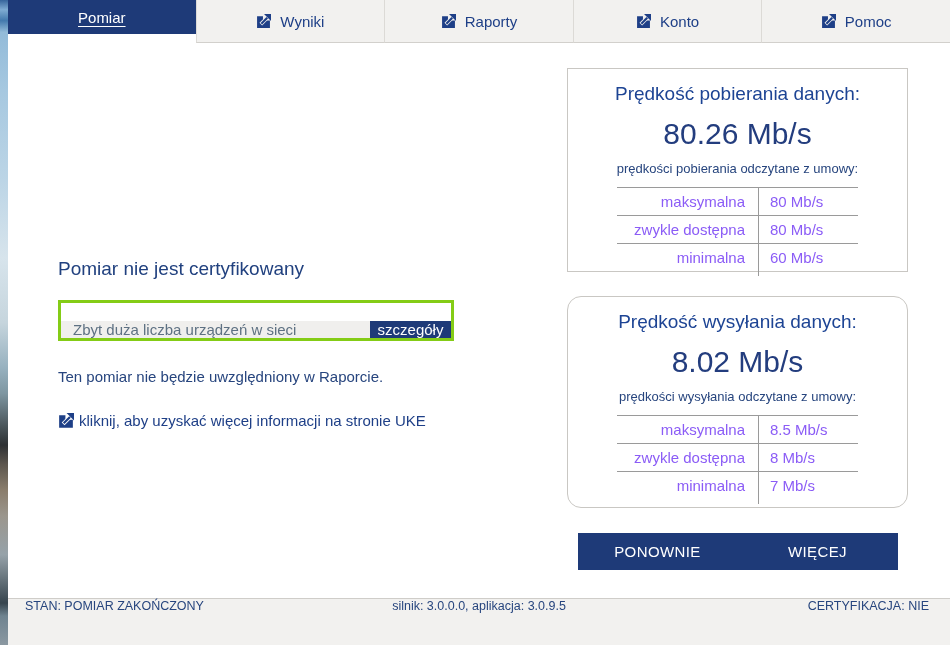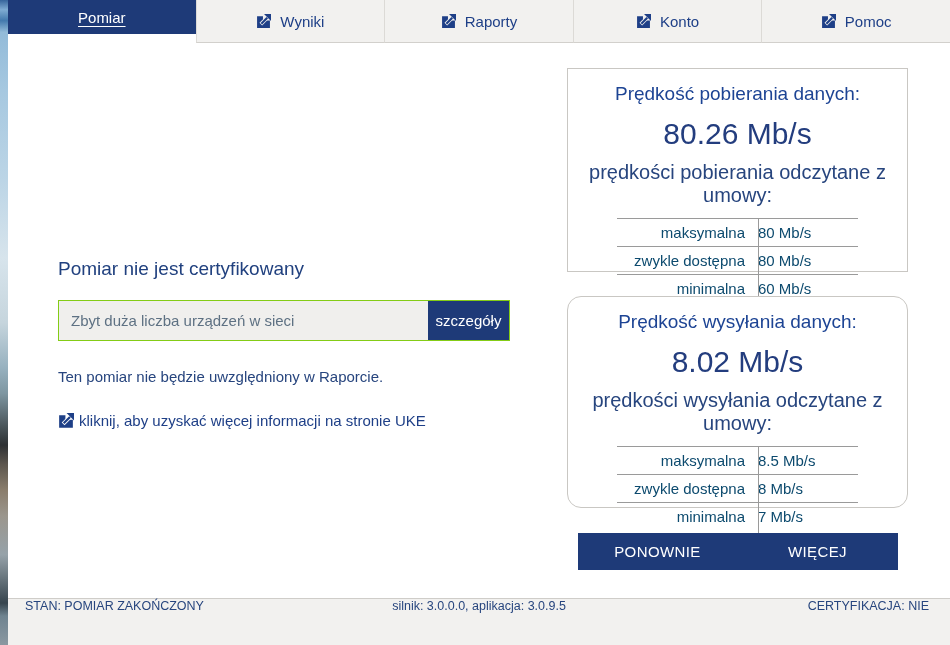--- a/index.html
+++ b/index.html
@@ -37,22 +37,22 @@
   .ext-svg { display:block; }
   .ext-svg .casing { stroke:#f2f1ef; stroke-width:3.5; }
   .on-white .ext-svg .casing { stroke:#ffffff; }
 
   
   .main { position:absolute; left:0; top:43px; width:942px; height:555px; background:#fff; }
 
   .heading { position:absolute; left:50px; top:215px; font-size:19px; color:#21417f; }
 
   .alert {
-    position:absolute; left:50px; top:257px; width:452px; height:41px;
-    border:1px solid #84cc16; display:flex;
+    position:absolute; left:50px; top:257px; width:396px; height:41px;
+    border:3px solid #84cc16; display:flex;align-items:flex-end;
   }
   .alert-text {
     flex:1; background:#f0efed; display:flex; align-items:center;
     padding:0 12px; color:#5e7183; font-size:15px;
   }
   .alert-btn {
     width:81px; background:#1e3a78; color:#fff; border:none;
     font-size:15px; font-family:inherit; cursor:pointer;
   }
 
@@ -65,25 +65,25 @@
 
   
   .panel {
     position:absolute; left:559px; width:341px; background:#fff;
     border:1px solid #c9c7c3; text-align:center;
   }
   .panel.download { top:25px; height:204px; }
   .panel.upload   { top:253px; height:212px;border-radius:14px; }
   .panel-title { margin-top:14px; font-size:19px; color:#1d4494; }
   .panel-value { margin-top:12px; font-size:30px; color:#233d7e; }
-  .panel-sub   { margin-top:10px; font-size:20px; color:#27457e; }
+  .panel-sub   { margin-top:10px; font-size:13px; color:#27457e; }
   .ptable { position:relative; width:241px; margin:11px auto 0; }
   .prow {
     display:flex; height:28px; align-items:center;
-    border-top:1px solid #9a9a9a; font-size:15px; color:#0c4a6e;
+    border-top:1px solid #9a9a9a; font-size:15px; color:#8b5cf6;gap:12px;
   }
   .prow .lbl { width:141px; text-align:right; padding-right:13px; }
   .prow .val { flex:1; text-align:left; }
   .vline { position:absolute; left:141px; top:0; width:1px; height:89px; background:#9a9a9a; }
 
   
   .actions { position:absolute; left:559px; top:490px; width:341px; display:flex; justify-content:center; }
   .btn {
     width:160px; height:37px; background:#1e3a78; color:#fff; border:none;
     font-size:15px; font-family:inherit; letter-spacing:0.4px; cursor:pointer;

